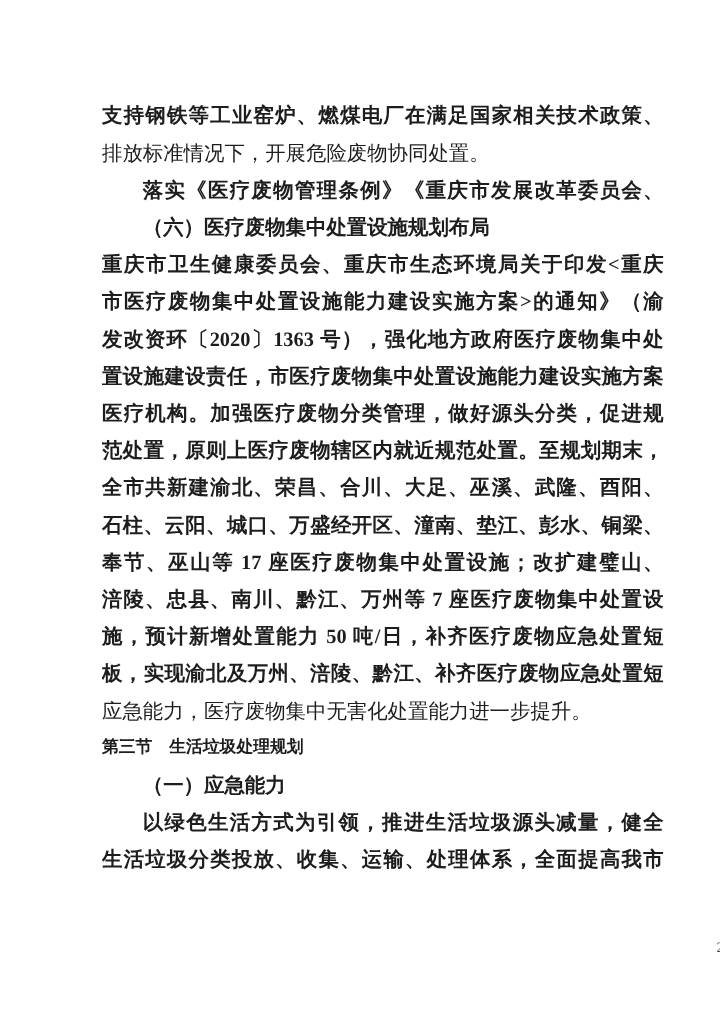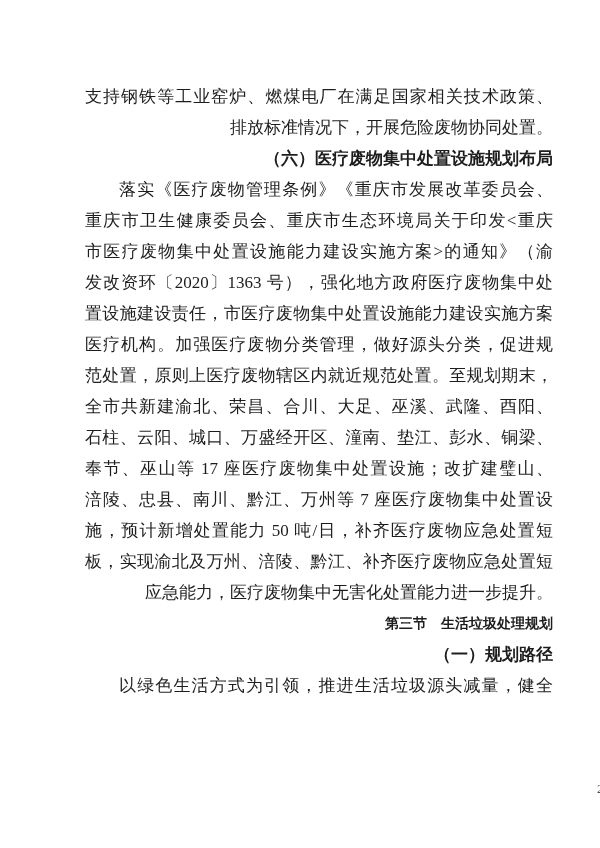--- a/index.html
+++ b/index.html
@@ -19,26 +19,27 @@
   .doc-body {
     position: absolute;
     left: 85px;
     top: 81px;
     width: 468px;
   }
   .line {
     height: 31px;
     line-height: 31px;
     font-size: 17px;
-    text-align: right;
+    text-align: left;
     overflow: hidden;
   }
   .line.stretch {
     text-align: justify;
     text-align-last: justify;
+    font-weight: bold;
   }
   .line.indent {
     text-indent: 2em;
   }
   .sub-heading {
     font-weight: bold;
   }
   .section-heading {
     font-weight: bold;
     font-size: 14px;
@@ -54,33 +55,34 @@
     letter-spacing: 0.5px;
   }
 </style>
 </head>
 <body>
 
 <div class="page">
   <div class="doc-body">
       <div class="line body stretch">支持钢铁等工业窑炉、燃煤电厂在满足国家相关技术政策、</div>
       <div class="line body">排放标准情况下，开展危险废物协同处置。</div>
+      <div class="line body indent stretch">落实《医疗废物管理条例》《重庆市发展改革委员会、</div>
       <div class="line sub-heading indent">（六）医疗废物集中处置设施规划布局</div>
-      <div class="line body indent stretch">落实《医疗废物管理条例》《重庆市发展改革委员会、</div>
       <div class="line body stretch">重庆市卫生健康委员会、重庆市生态环境局关于印发&lt;重庆</div>
       <div class="line body stretch">市医疗废物集中处置设施能力建设实施方案&gt;的通知》（渝</div>
       <div class="line body stretch">发改资环〔2020〕1363 号），强化地方政府医疗废物集中处</div>
       <div class="line body stretch">置设施建设责任，市医疗废物集中处置设施能力建设实施方案</div>
       <div class="line body stretch">医疗机构。加强医疗废物分类管理，做好源头分类，促进规</div>
       <div class="line body stretch">范处置，原则上医疗废物辖区内就近规范处置。至规划期末，</div>
       <div class="line body stretch">全市共新建渝北、荣昌、合川、大足、巫溪、武隆、酉阳、</div>
       <div class="line body stretch">石柱、云阳、城口、万盛经开区、潼南、垫江、彭水、铜梁、</div>
       <div class="line body stretch">奉节、巫山等 17 座医疗废物集中处置设施；改扩建璧山、</div>
       <div class="line body stretch">涪陵、忠县、南川、黔江、万州等 7 座医疗废物集中处置设</div>
       <div class="line body stretch">施，预计新增处置能力 50 吨/日，补齐医疗废物应急处置短</div>
       <div class="line body stretch">板，实现渝北及万州、涪陵、黔江、补齐医疗废物应急处置短</div>
       <div class="line body">应急能力，医疗废物集中无害化处置能力进一步提升。</div>
       <div class="line section-heading">第三节　生活垃圾处理规划</div>
-      <div class="line sub-heading indent">（一）规划路径</div>
+      <div class="line sub-heading indent">（一）应急能力</div>
       <div class="line body indent stretch">以绿色生活方式为引领，推进生活垃圾源头减量，健全</div>
+      <div class="line body stretch">生活垃圾分类投放、收集、运输、处理体系，全面提高我市</div>
     </div>
   <div class="page-number">27</div>
 </div>
 
 </body></html>

